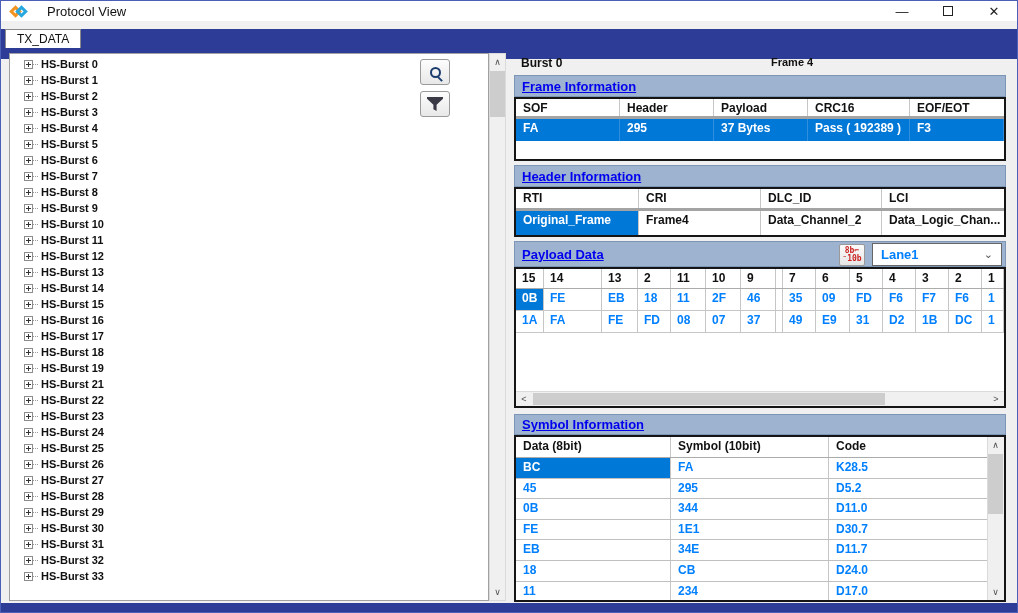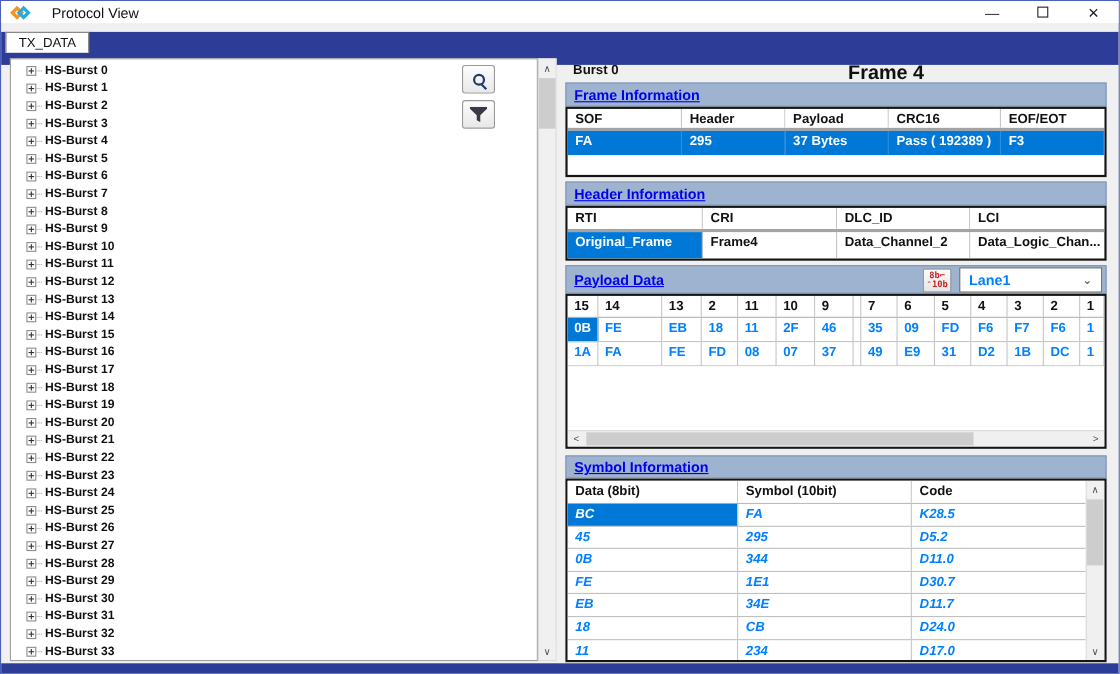--- a/index.html
+++ b/index.html
@@ -54,21 +54,21 @@
   .sb-up { top:0; } .sb-down { bottom:0; }
   .sb-thumb { position:absolute; left:0; width:15px; background:#CDCDCD; }
   .hscroll { position:absolute; left:0; right:0; bottom:0; height:15px; background:#F0F0F0; border-top:1px solid #DADADA; }
   .sb-left { position:absolute; left:0; top:0; width:16px; height:14px; display:flex; align-items:center; justify-content:center; font-size:9px; color:#505050; }
   .sb-right { position:absolute; right:0; top:0; width:16px; height:14px; display:flex; align-items:center; justify-content:center; font-size:9px; color:#505050; }
   .h-thumb { position:absolute; left:17px; top:1px; height:12px; width:352px; background:#CDCDCD; }
   
   .right-panel { position:absolute; left:513px; top:52px; width:492px; height:549px; }
   .burst-row { position:absolute; left:0; top:0; right:0; height:22px; }
   .burst-label { position:absolute; left:7px; top:3px; font-size:12px; font-weight:bold; color:#111; }
-  .frame-label { position:absolute; left:257px; top:3px; font-size:18px; font-weight:bold; color:#111;text-align:center; }
+  .frame-label { position:absolute; left:257px; top:3px; font-size:11px; font-weight:bold; color:#111;text-align:center; }
   .section-bar { background:#9DB3D0; border:1px solid #7E96B5; display:flex; align-items:center; padding-left:7px; }
   .section-title { font-size:13px; font-weight:bold; color:#0000EE; text-decoration:underline; }
   .info-table { background:#FFFFFF; border:2px solid #151515; overflow:hidden; }
   .t-row { display:flex; }
   .t-cell { flex:0 0 auto; padding:2px 0 0 7px; font-size:12px; font-weight:bold; white-space:nowrap;
     overflow:hidden; border-right:1px solid #C6C6C6; }
   .t-cell.last { flex:1 1 auto; border-right:none; }
   .hdr .t-cell { color:#111; background:#FFFFFF; }
   .hdr { border-bottom:3px solid #a3a3a3; }
   .val-blue .t-cell { background:#0078D7; color:#FFFFFF; border-right:1px solid #2F8FDE; }
@@ -93,21 +93,21 @@
   .lane-combo .chev { margin-left:auto; margin-right:8px; color:#555; font-size:11px; }
   .pay-hdr-row { display:flex; height:20px; border-bottom:1px solid #ABABAB; background:#fff; }
   .pay-row { display:flex; height:22px; background:#fff; }
   .pay-cell { flex:0 0 auto; padding:2px 0 0 6px; font-size:12px; font-weight:bold; white-space:nowrap;
     overflow:hidden; border-right:1px solid #C6C6C6; border-bottom:1px solid #C6C6C6; }
   .pay-hdr-row .pay-cell { color:#111; border-bottom:none; }
   .pay-fill { background:#fff; position:absolute; left:0; right:0; top:64px; bottom:15px; }
   .sym-area { position:absolute; left:0; top:0; right:17px; bottom:0; background:#fff; }
   .sym-scroll { right:0; }
   .sym-hdr { display:flex; height:21px; border-bottom:1px solid #ABABAB; }
-  .sym-row { display:flex; height:20.6px; border-bottom:1px solid #C0C0C0;font-style:italic; }
+  .sym-row { display:flex; height:20.6px; border-bottom:1px solid #C0C0C0; }
 </style>
 </head>
 <body>
 
 <div class="window">
 
   <div class="titlebar">
     <span class="app-logo">
       <span class="logo-d orange"></span>
       <span class="logo-d blue"></span>
@@ -230,25 +230,20 @@
           <span class="tree-label">HS-Burst 18</span>
         </div>
         <div class="tree-row">
           <span class="plus-box"></span>
           <span class="tree-dash"></span>
           <span class="tree-label">HS-Burst 19</span>
         </div>
         <div class="tree-row">
           <span class="plus-box"></span>
           <span class="tree-dash"></span>
-          <span class="tree-label">HS-Burst 20</span>
-        </div>
-        <div class="tree-row">
-          <span class="plus-box"></span>
-          <span class="tree-dash"></span>
           <span class="tree-label">HS-Burst 21</span>
         </div>
         <div class="tree-row">
           <span class="plus-box"></span>
           <span class="tree-dash"></span>
           <span class="tree-label">HS-Burst 22</span>
         </div>
         <div class="tree-row">
           <span class="plus-box"></span>
           <span class="tree-dash"></span>

